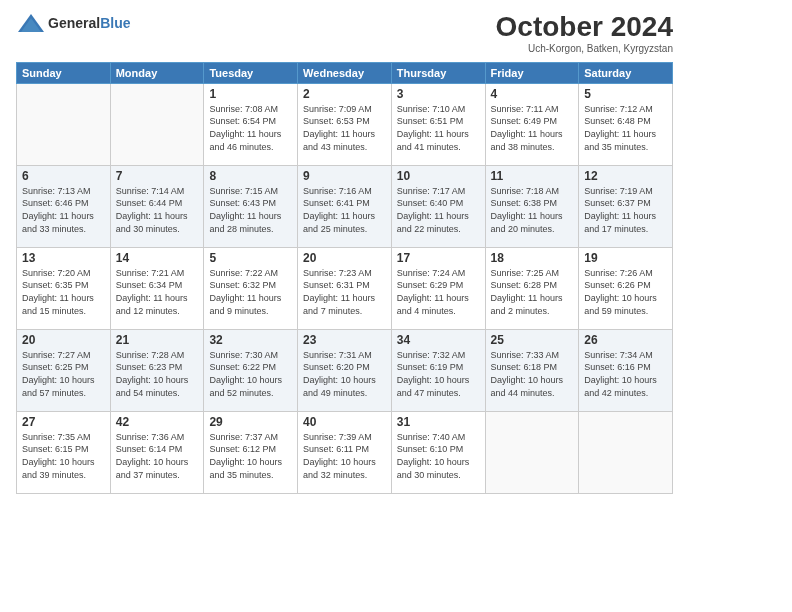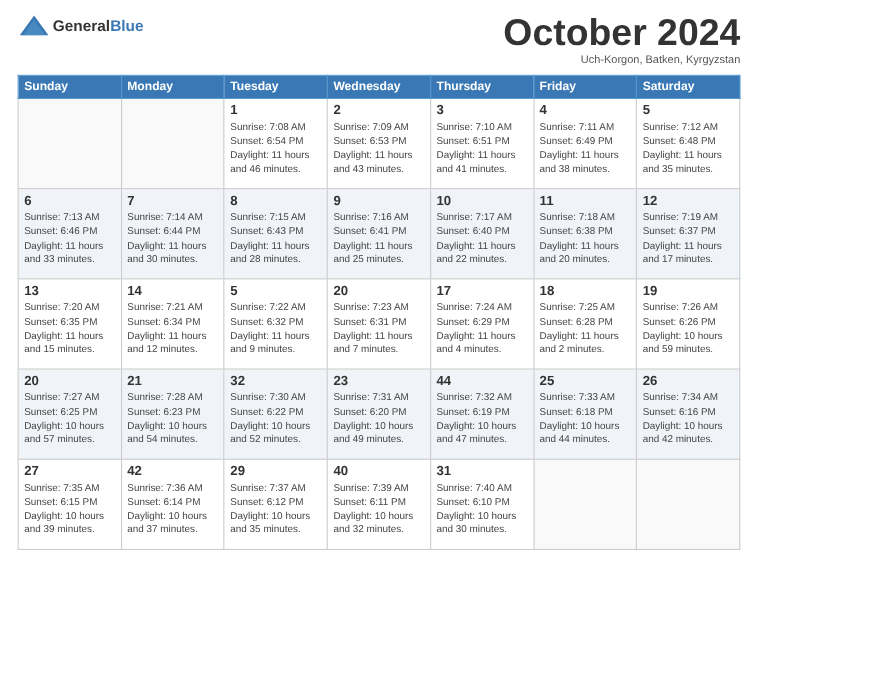--- a/index.html
+++ b/index.html
@@ -29,21 +29,21 @@
     }
     .logo-icon {
       width: 30px;
       height: 24px;
       margin-right: 2px;
     }
     .title-section {
       text-align: right;
     }
     .month-title {
-      font-size: 34px;
+      font-size: 28px;
       font-weight: bold;
       color: #333;
       line-height: 1.1;
       text-align: right;
     }
     .location-title {
       font-size: 10px;
       color: #555;
     }
     .calendar {
@@ -219,21 +219,21 @@
           </td>
           <td>
             <span class="day-number">32</span>
             <div class="day-info">Sunrise: 7:30 AM<br>Sunset: 6:22 PM<br>Daylight: 10 hours and 52 minutes.</div>
           </td>
           <td>
             <span class="day-number">23</span>
             <div class="day-info">Sunrise: 7:31 AM<br>Sunset: 6:20 PM<br>Daylight: 10 hours and 49 minutes.</div>
           </td>
           <td>
-            <span class="day-number">44</span>
+            <span class="day-number">34</span>
             <div class="day-info">Sunrise: 7:32 AM<br>Sunset: 6:19 PM<br>Daylight: 10 hours and 47 minutes.</div>
           </td>
           <td>
             <span class="day-number">25</span>
             <div class="day-info">Sunrise: 7:33 AM<br>Sunset: 6:18 PM<br>Daylight: 10 hours and 44 minutes.</div>
           </td>
           <td>
             <span class="day-number">26</span>
             <div class="day-info">Sunrise: 7:34 AM<br>Sunset: 6:16 PM<br>Daylight: 10 hours and 42 minutes.</div>
           </td>

